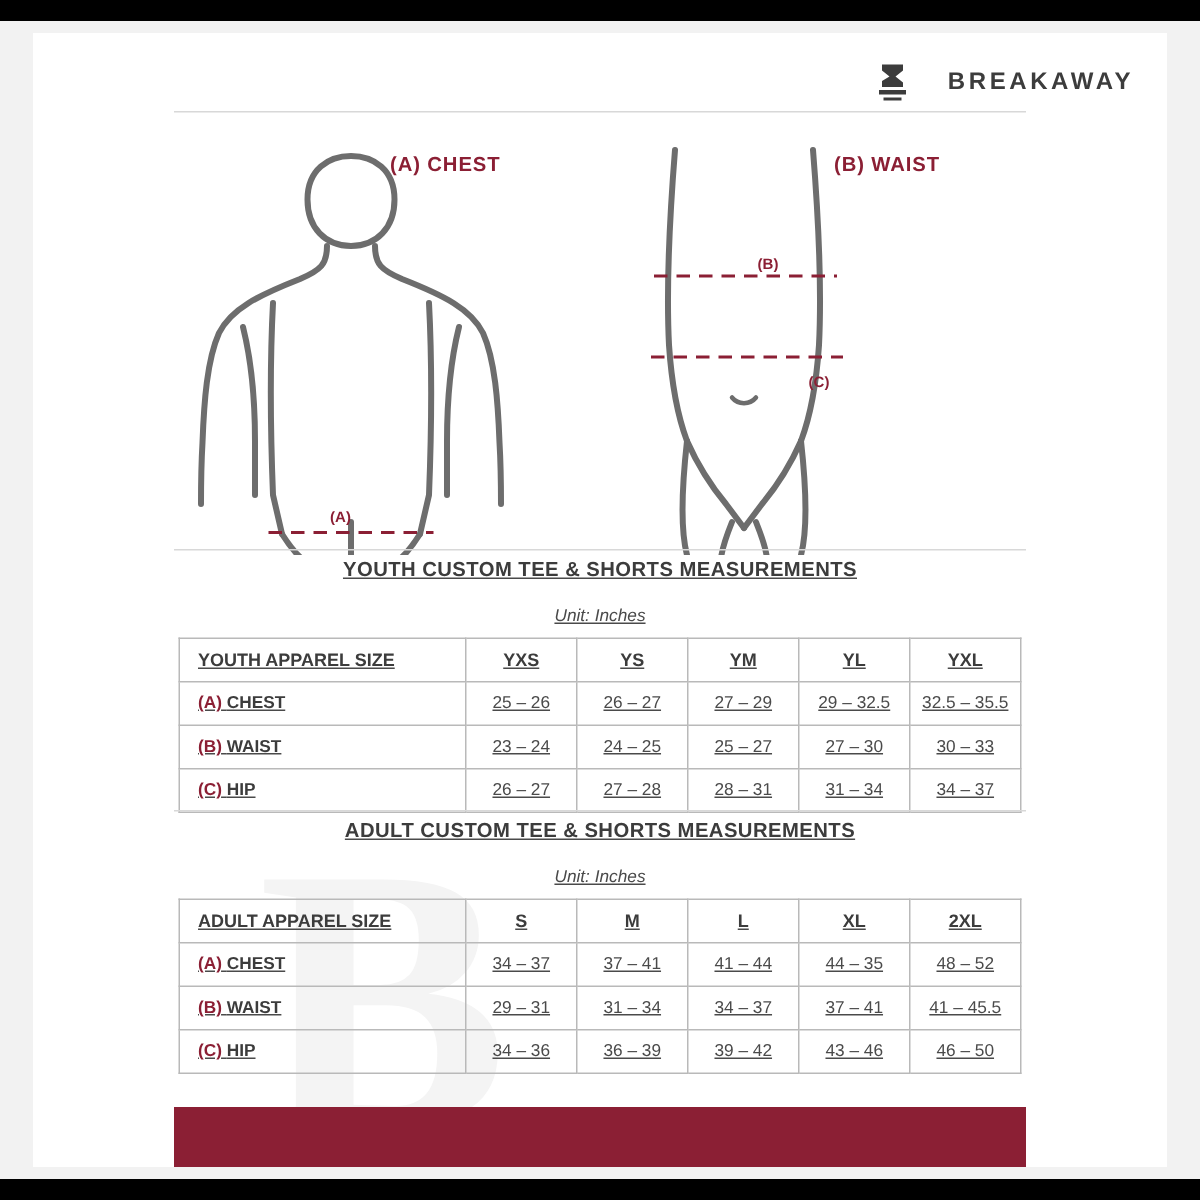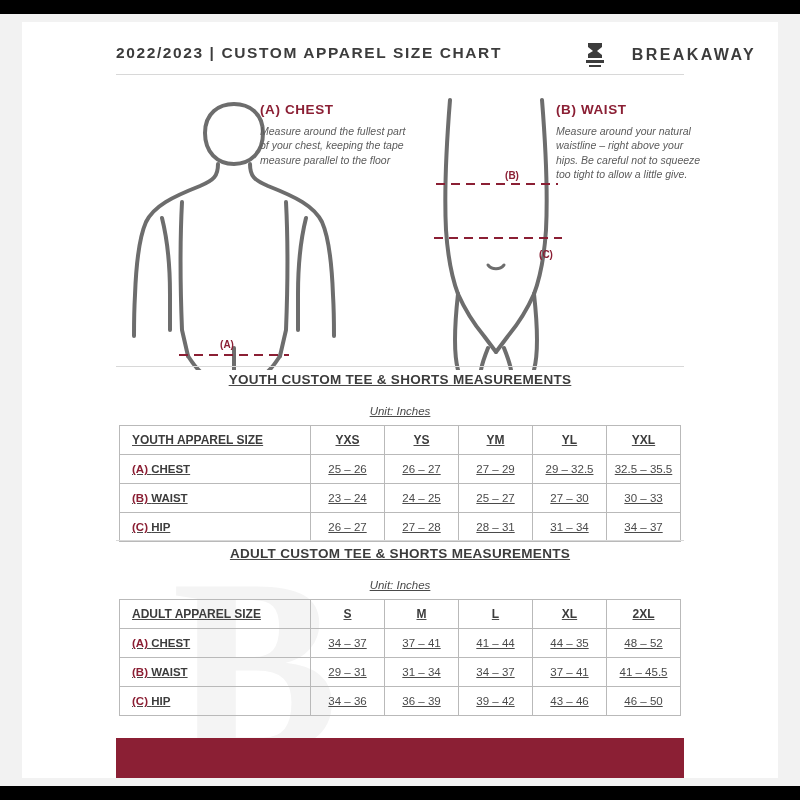--- a/index.html
+++ b/index.html
@@ -200,21 +200,20 @@
 <div id="page">
   <div class="bar-top"></div>
   <div class="bar-bottom"></div>
 
   <div class="sheet">
     <div class="inner">
 
       <div class="watermark">B</div>
 
       <div class="header">
-        <div class="header-title">2022/2023  |  CUSTOM APPAREL SIZE CHART</div>
         <div class="brand">
           <div class="brand-mark">
             <svg width="22" height="26" viewBox="0 0 22 26">
               <path d="M4 1 L18 1 L18 5 L13 9 L18 13 L18 16 L4 16 L4 12 L9 9 L4 5 Z" fill="#3c3c3c"></path>
               <path d="M2 18 L20 18 L20 21 L2 21 Z" fill="#3c3c3c"></path>
               <path d="M5 23 L17 23 L17 25 L5 25 Z" fill="#3c3c3c"></path>
             </svg>
           </div>
           <div class="brand-name">BREAKAWAY</div>
         </div>
@@ -269,25 +268,23 @@
 
           <line x1="414" y1="104" x2="536" y2="104" stroke="#8b1f34" stroke-width="2" stroke-dasharray="9,6"></line>
           <text class="dim-label" x="490" y="99" text-anchor="middle">(B)</text>
 
           <line x1="412" y1="158" x2="540" y2="158" stroke="#8b1f34" stroke-width="2" stroke-dasharray="9,6"></line>
           <text class="dim-label" x="524" y="178" text-anchor="middle">(C)</text>
         </svg>
 
         <div class="callout co-chest">
           <div class="callout-title">(A) CHEST</div>
-          <div class="callout-body">Measure around the fullest part of your chest, keeping the tape measure parallel to the floor</div>
         </div>
         <div class="callout co-waist">
           <div class="callout-title">(B) WAIST</div>
-          <div class="callout-body">Measure around your natural waistline – right above your hips. Be careful not to squeeze too tight to allow a little give.</div>
         </div>
       </div>
 
       <div class="table-block" style="top:350px">
         <div class="rule" style="top:-6px"></div>
         <div class="tbl-title">YOUTH CUSTOM TEE &amp; SHORTS MEASUREMENTS</div>
         <div class="tbl-sub">Unit: Inches</div>
         <table>
           <thead>
             <tr>

